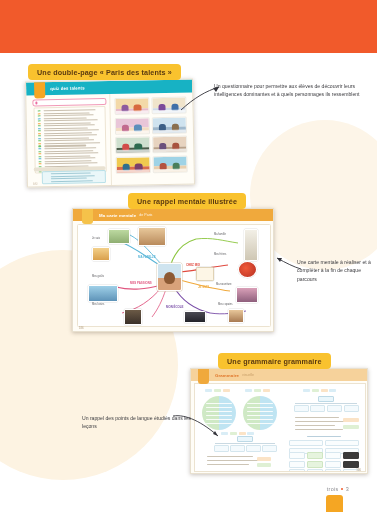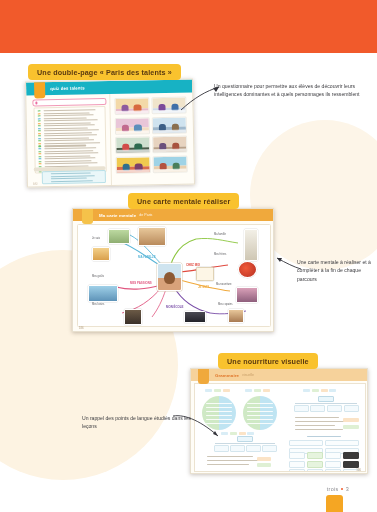--- a/index.html
+++ b/index.html
@@ -532,21 +532,21 @@
   </div>
   <div class="foot-num" style="left:5px;">182</div>
 </div>
 
 <svg class="leader" id="leader-1" viewBox="0 0 40 26">
   <path d="M39 2 C 26 6, 14 13, 1 25" stroke="#33333a" stroke-width="0.9" fill="none"></path>
   <polygon points="39,2 33,3 36,7" fill="#33333a"></polygon>
 </svg>
 <div class="caption" id="caption-1">Un questionnaire pour permettre aux élèves de découvrir leurs intelligences dominantes et à quels personnages ils ressemblent</div>
 
-<div class="pill" id="pill-2">Une carte mentale réaliser</div>
+<div class="pill" id="pill-2">Une rappel mentale illustrée</div>
 
 <div class="page-card" id="card-map">
   <div class="page-head" id="map-head">
     <div class="head-tab" style="left:9px;height:16px;background:#f5c24a;"></div>
     <div class="head-title">Ma carte mentale</div>
     <div class="head-sub">de Paris</div>
   </div>
 
   <div id="map-inner">
     <svg class="map-lines" viewBox="0 0 192 101">
@@ -594,21 +594,21 @@
   </div>
   <div class="foot-num" style="left:6px;">186</div>
 </div>
 
 <svg class="leader" id="leader-2" viewBox="0 0 26 18">
   <path d="M25 14 C 18 12, 10 8, 1 3" stroke="#33333a" stroke-width="0.9" fill="none"></path>
   <polygon points="1,3 6,3 4,7" fill="#33333a"></polygon>
 </svg>
 <div class="caption" id="caption-2">Une carte mentale à réaliser et à compléter à la fin de chaque parcours</div>
 
-<div class="pill" id="pill-3">Une nourriture visuelle</div>
+<div class="pill" id="pill-3">Une grammaire grammaire</div>
 
 <div class="page-card" id="card-gram">
   <div class="page-head" id="gram-head">
     <div class="head-tab" style="left:7px;height:16px;background:#f0a93c;"></div>
     <div class="head-title">Grammaire</div>
     <div class="head-sub">visuelle</div>
   </div>
 
   <div id="gram-body">
     <div class="mini-tabs" style="left:10px; top:5px;">

